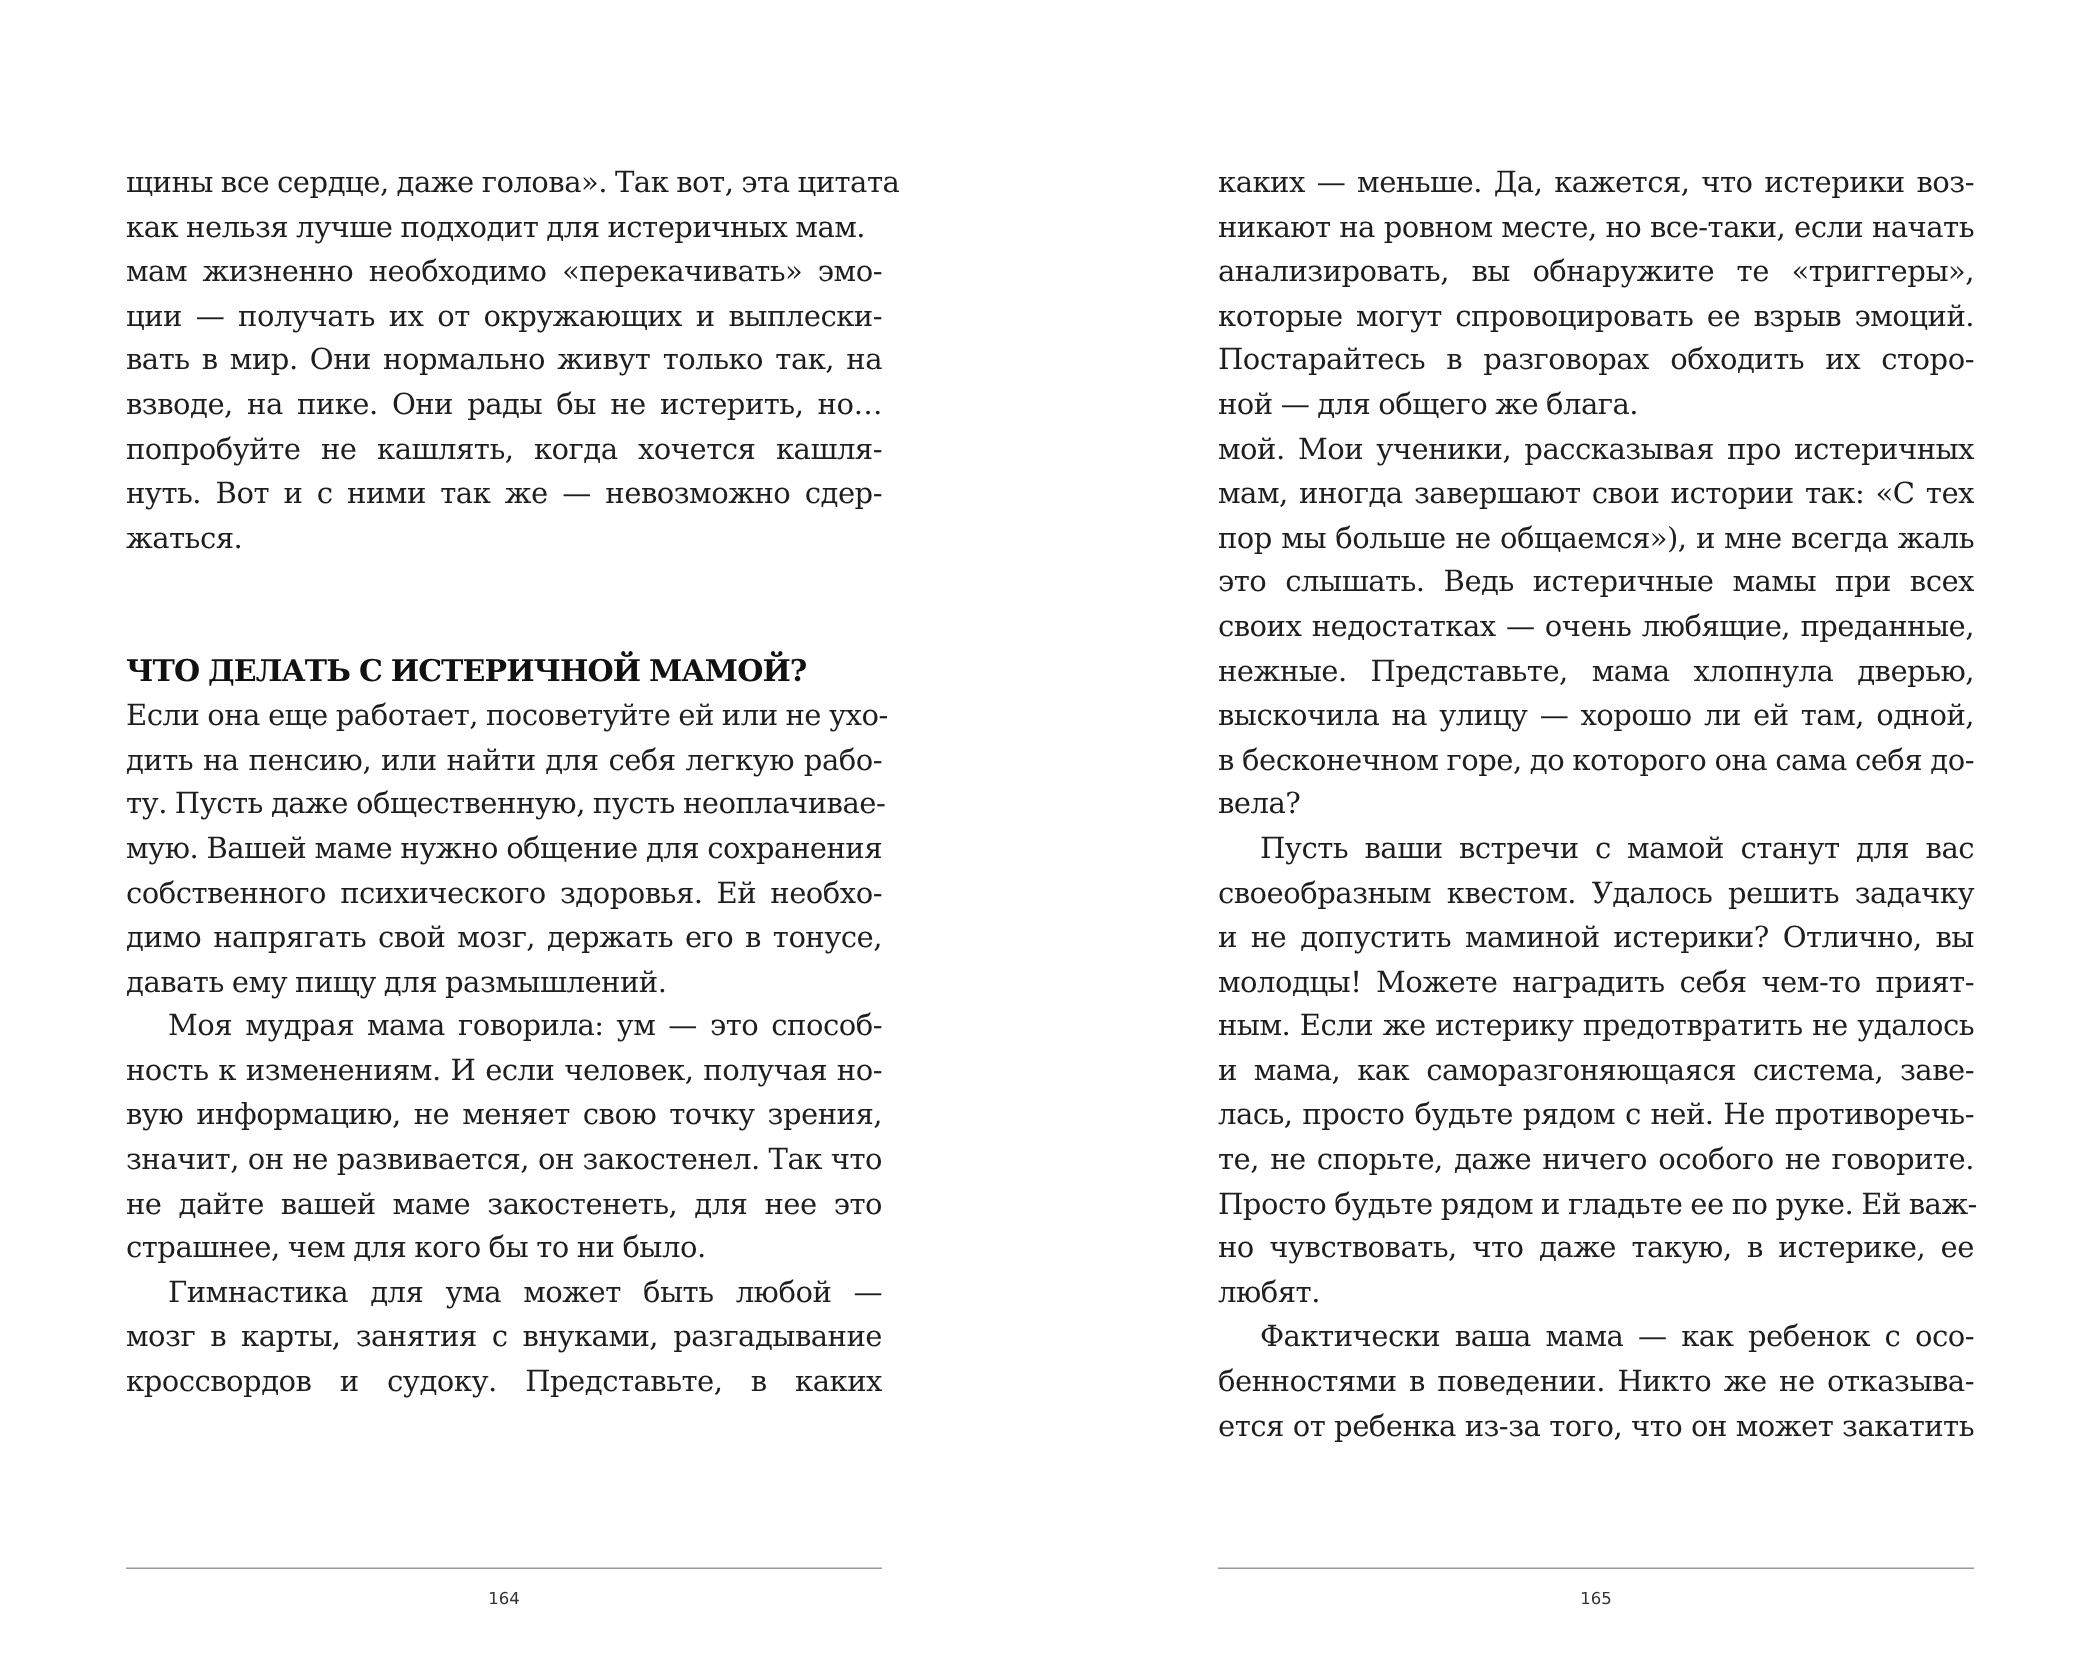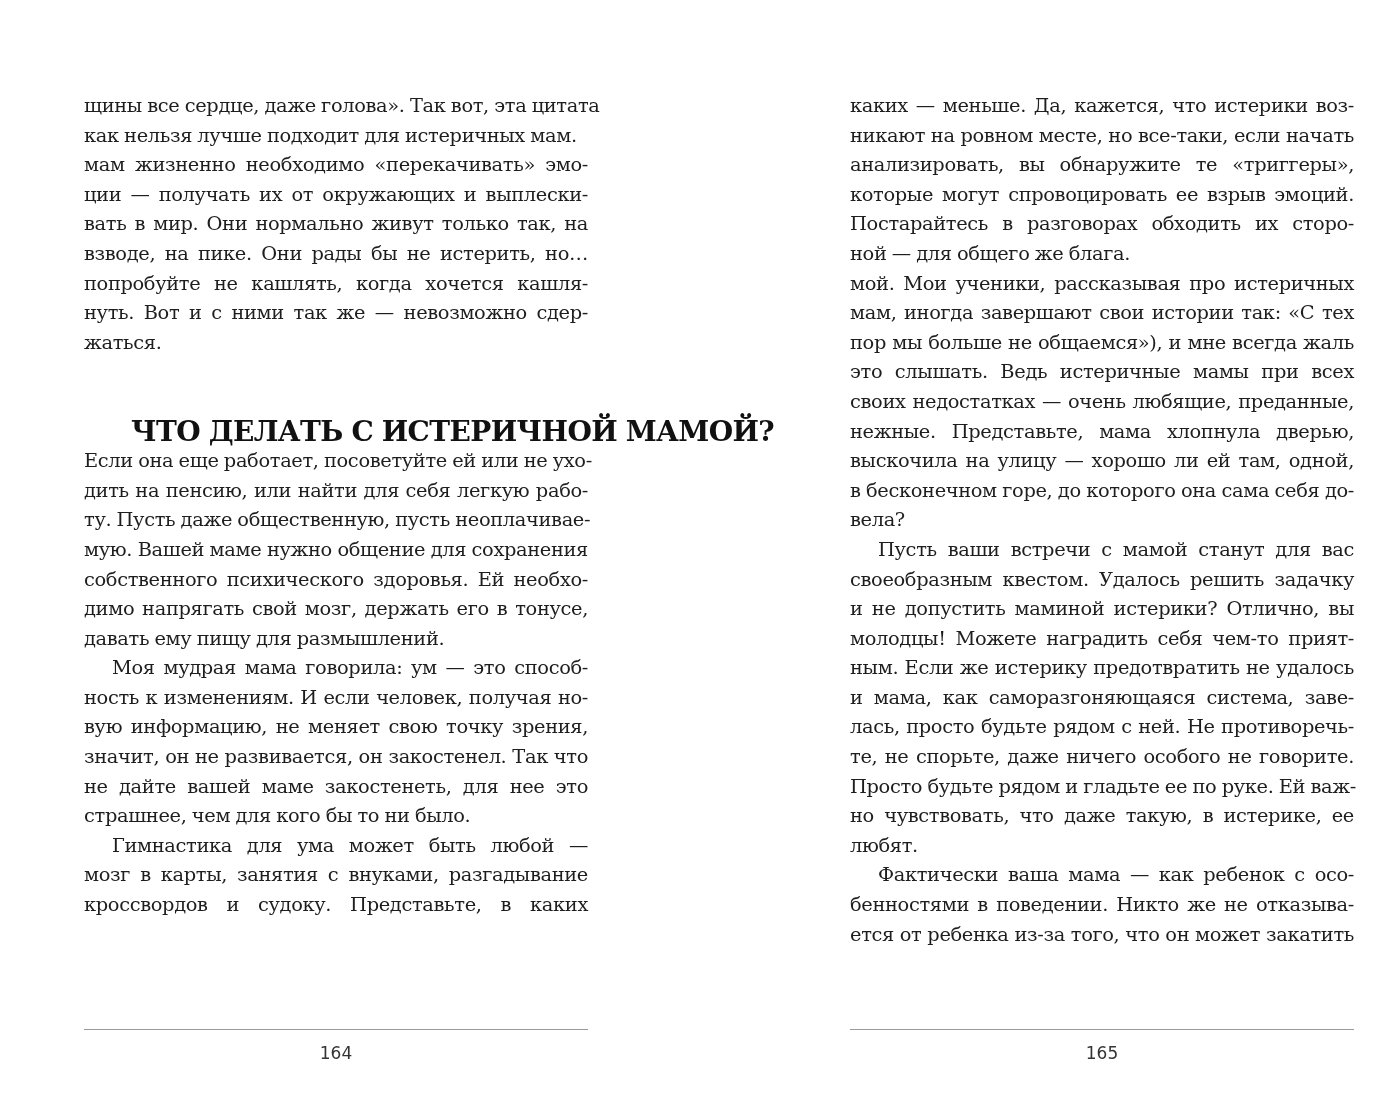--- a/index.html
+++ b/index.html
@@ -1,38 +1,38 @@
 <!DOCTYPE html>
 <html><head>
 <meta charset="utf-8">
 <style>
   html, body { margin: 0; padding: 0; background: #ffffff; }
   body { width: 1400px; height: 1119px; position: relative; overflow: hidden; }
-  .page { position: absolute; top: 0; width: 504px; height: 1010px; }
+  .page { position: absolute; top: 16px; width: 504px; height: 1010px; }
   .page.left { left: 84px; }
-  .page.right { left: 812px; margin-left: 38px; }
+  .page.right { left: 812px; }
   .text {
     position: absolute; top: 91px; left: 0; width: 504px;
     font-family: "DejaVu Serif", "Liberation Serif", serif;
     font-size: 19.4px; line-height: 29.6px; color: #1e1e1e;
     text-align: justify; letter-spacing: -0.35px; word-spacing: -0.5px;
   }
   .line { display: block; height: 29.6px; white-space: nowrap; text-align: justify; text-align-last: justify; }
   .line.last { text-align-last: left; }
   .line.indent { padding-left: 28px; }
   .heading {
     display: block; height: 29.6px; white-space: nowrap;
     font-family: "DejaVu Serif", "Liberation Serif", serif;
-    font-weight: bold; font-size: 28px; letter-spacing: -0.6px; color: #111; margin-left: 47px;
+    font-weight: bold; font-size: 20px; letter-spacing: -0.6px; color: #111;
   }
   .gap { display: block; height: 59.2px; }
   .rule { position: absolute; top: 1029px; left: 0; width: 504px; height: 1px; background: #9a9a9a; }
   .folio {
     position: absolute; top: 1043px; left: 0; width: 504px; text-align: center;
-    font-family: "DejaVu Sans", "Liberation Sans", sans-serif; font-size: 17px; color: #333;
+    font-family: "DejaVu Sans", "Liberation Sans", sans-serif; font-size: 11px; color: #333;
   }
 </style>
 </head>
 <body>
 
 <div class="page left">
   <div class="text">
       <div>
         <span class="line">щины все сердце, даже голова». Так вот, эта цитата</span>
         <span class="line last">как нельзя лучше подходит для истеричных мам.</span>

